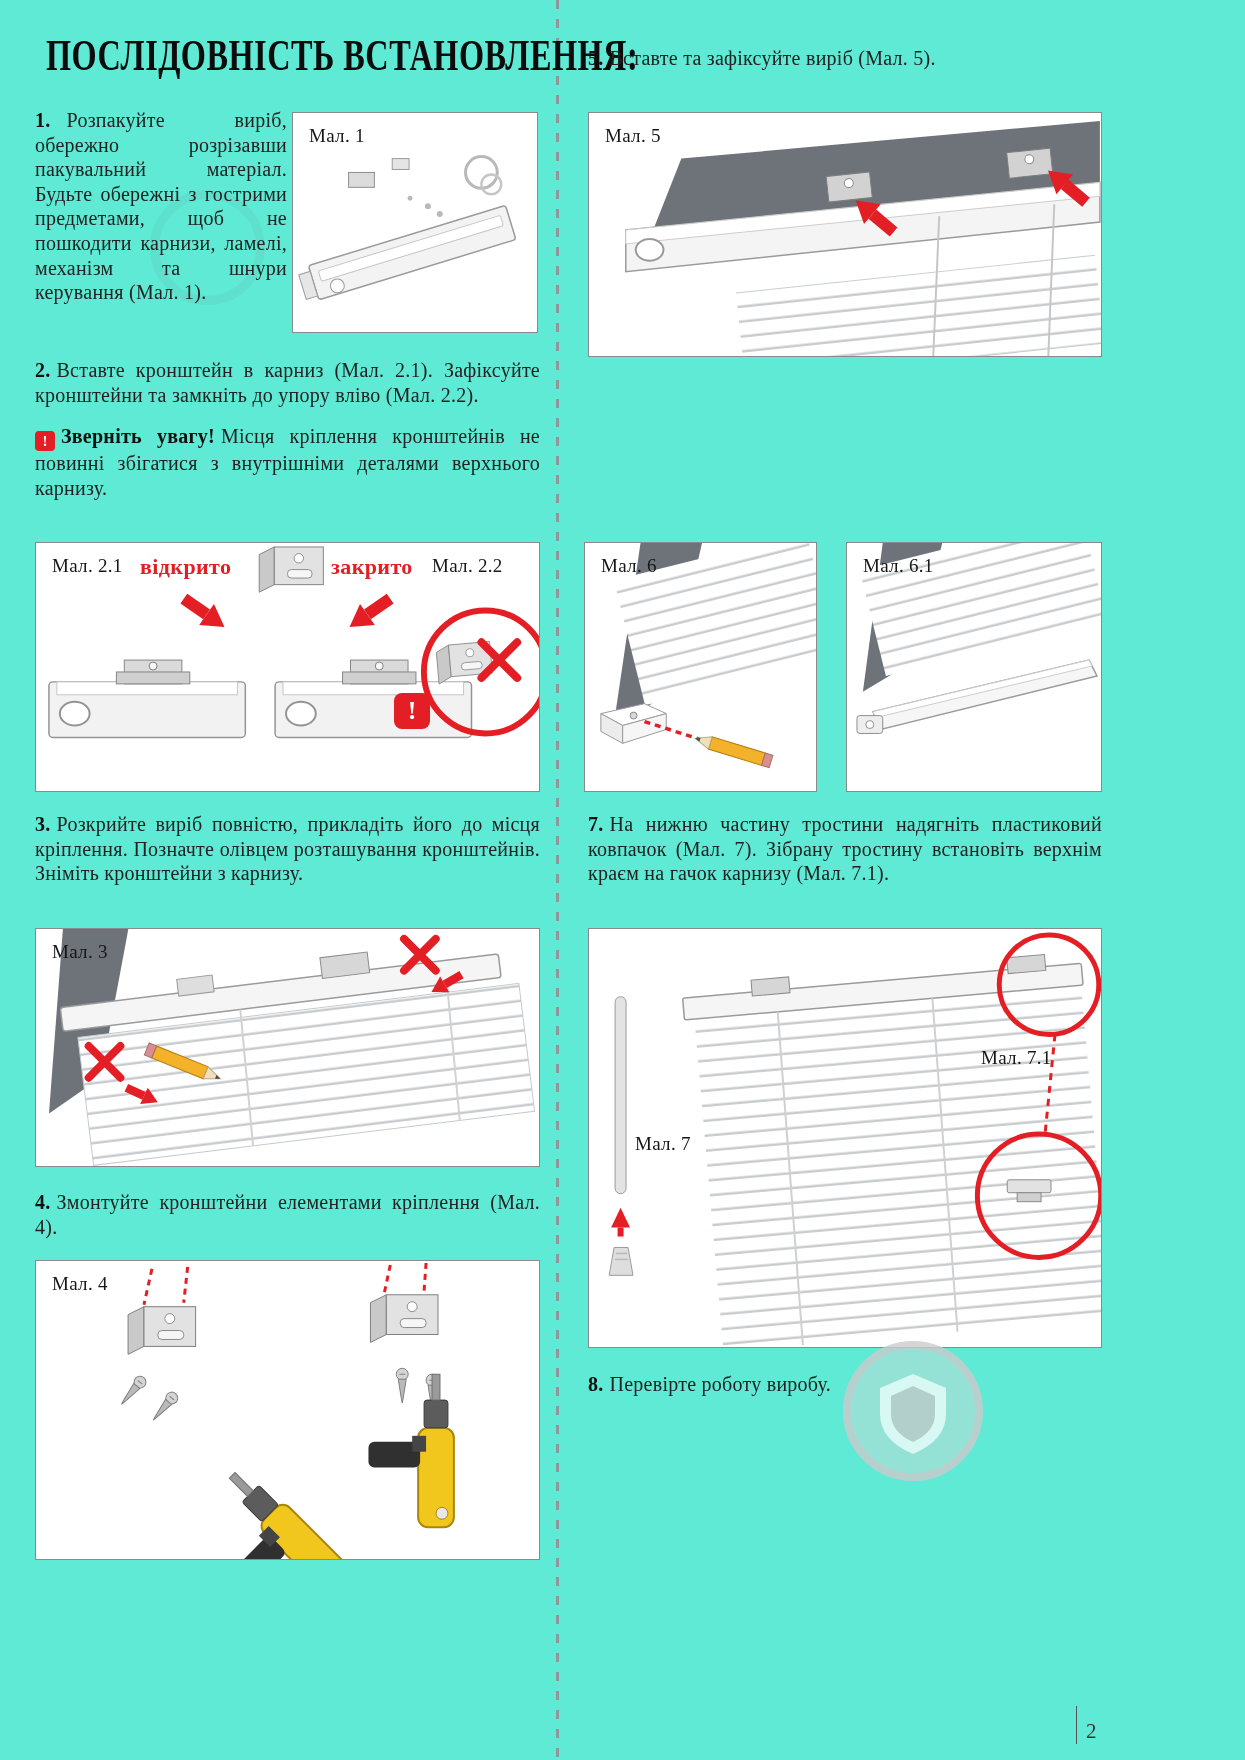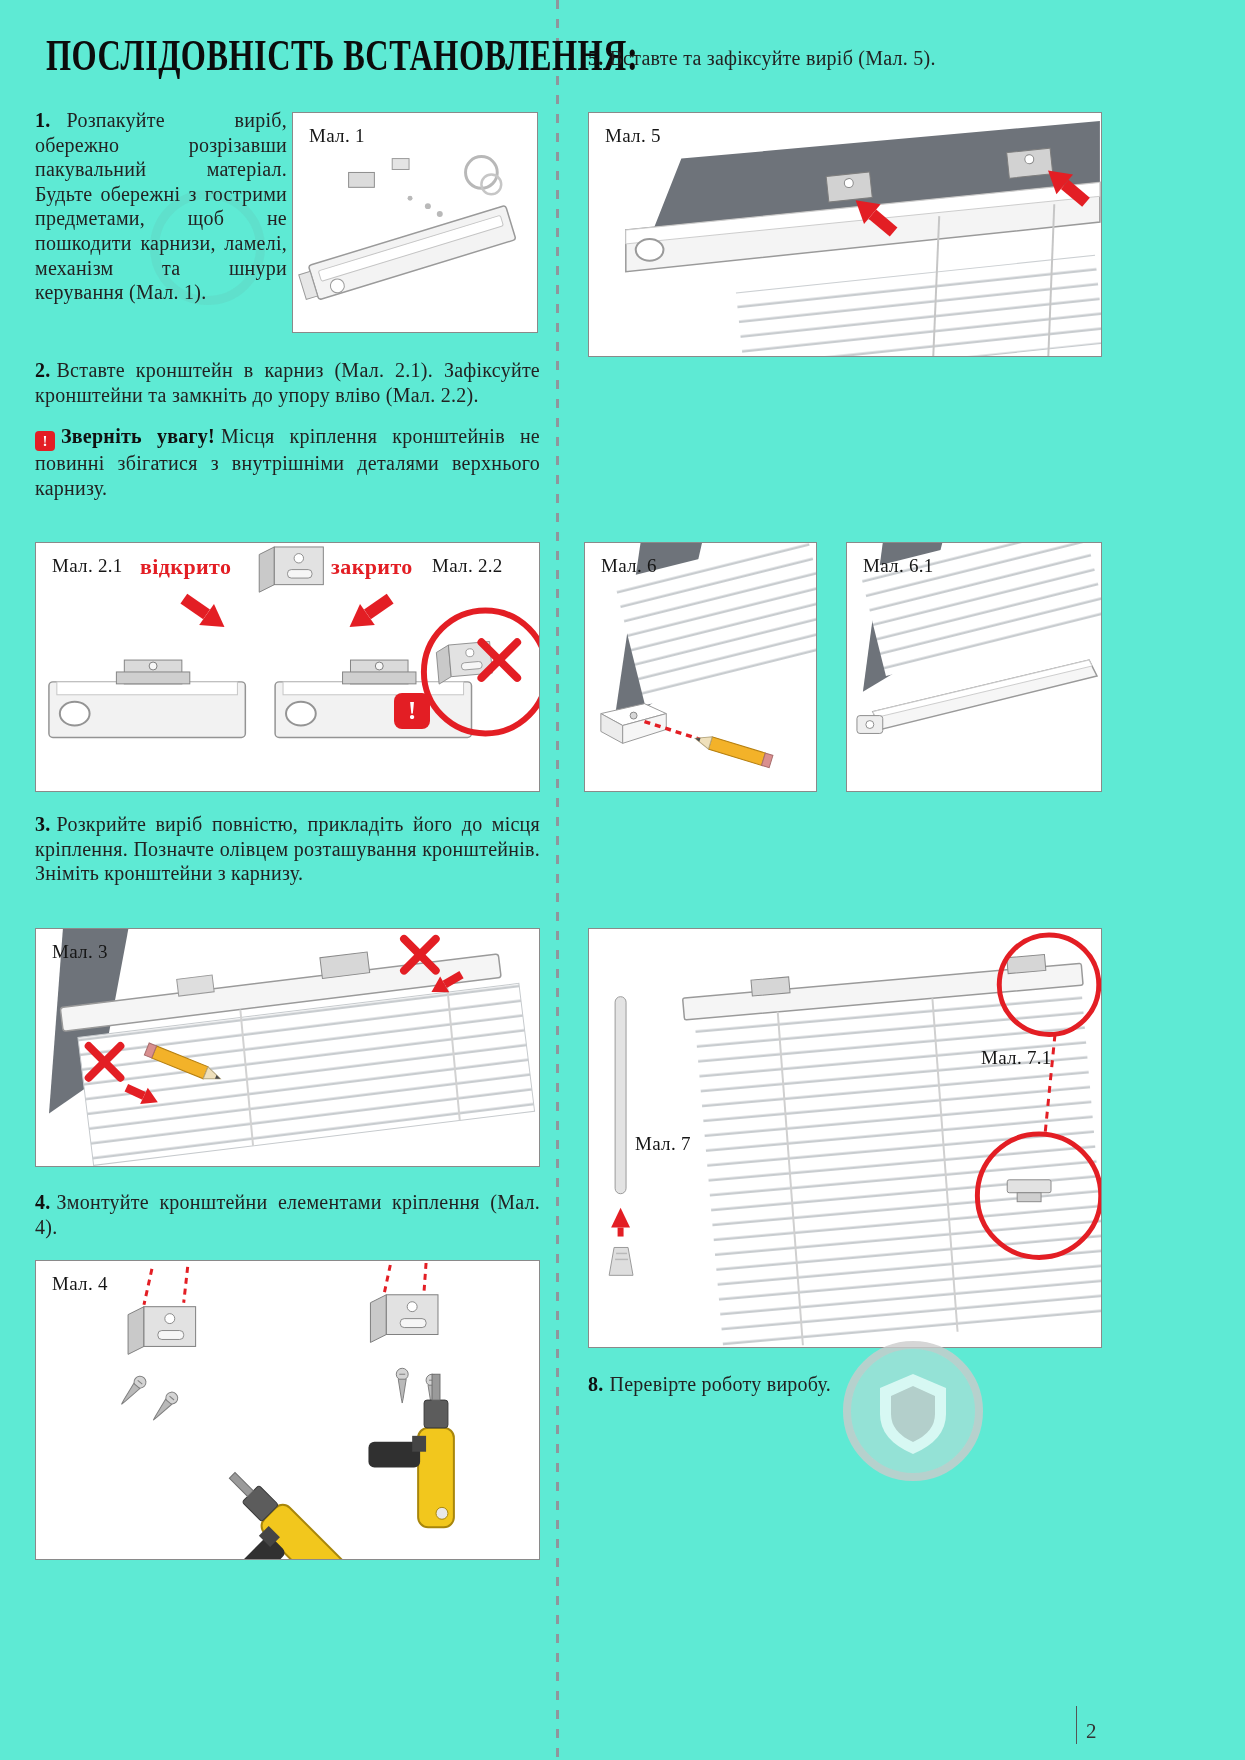--- a/index.html
+++ b/index.html
@@ -265,20 +265,23 @@
       <polygon points="26,170 244,118 252,134 34,188" fill="#f6f6f6" stroke="#9a9a9a" stroke-width="1.5"></polygon>
       <polygon points="26,170 244,118 247,124 29,176" fill="#ffffff" stroke="#cccccc"></polygon>
       <g transform="translate(10 168)">
         <rect x="0" y="6" width="26" height="18" rx="3" fill="#eeeeee" stroke="#8f8f8f"></rect>
         <circle cx="13" cy="15" r="4" fill="#ffffff" stroke="#8f8f8f"></circle>
       </g>
     </svg>
     <figcaption class="figlabel" style="left:16px; top:12px;">Мал. 6.1</figcaption>
   </figure>
 
+  <p class="para" style="left:588px; top:812px; width:514px;">
+    <b>7.</b><span>На нижню частину тростини надягніть пластиковий ковпачок (Мал. 7). Зібрану тростину встановіть верхнім краєм на гачок карнизу (Мал. 7.1).</span>
+  </p>
 
   <figure class="figbox" style="left:588px; top:928px; width:514px; height:420px;">
     <svg class="figsvg" viewBox="0 0 514 420">
       <rect x="26" y="68" width="11" height="198" rx="5.5" fill="#e3e3e3" stroke="#9a9a9a"></rect>
       <polygon points="31.5,280 22,300 41,300" fill="#e31e24"></polygon>
       <rect x="28.5" y="300" width="6" height="9" fill="#e31e24"></rect>
       <g transform="translate(20 320)">
         <polygon points="5,0 19,0 24,28 0,28" fill="#dedede" stroke="#9a9a9a"></polygon>
         <line x1="7" y1="6" x2="18" y2="6" stroke="#b9b9b9" stroke-width="1.5"></line>
         <line x1="6" y1="12" x2="19" y2="12" stroke="#b9b9b9" stroke-width="1.5"></line>

